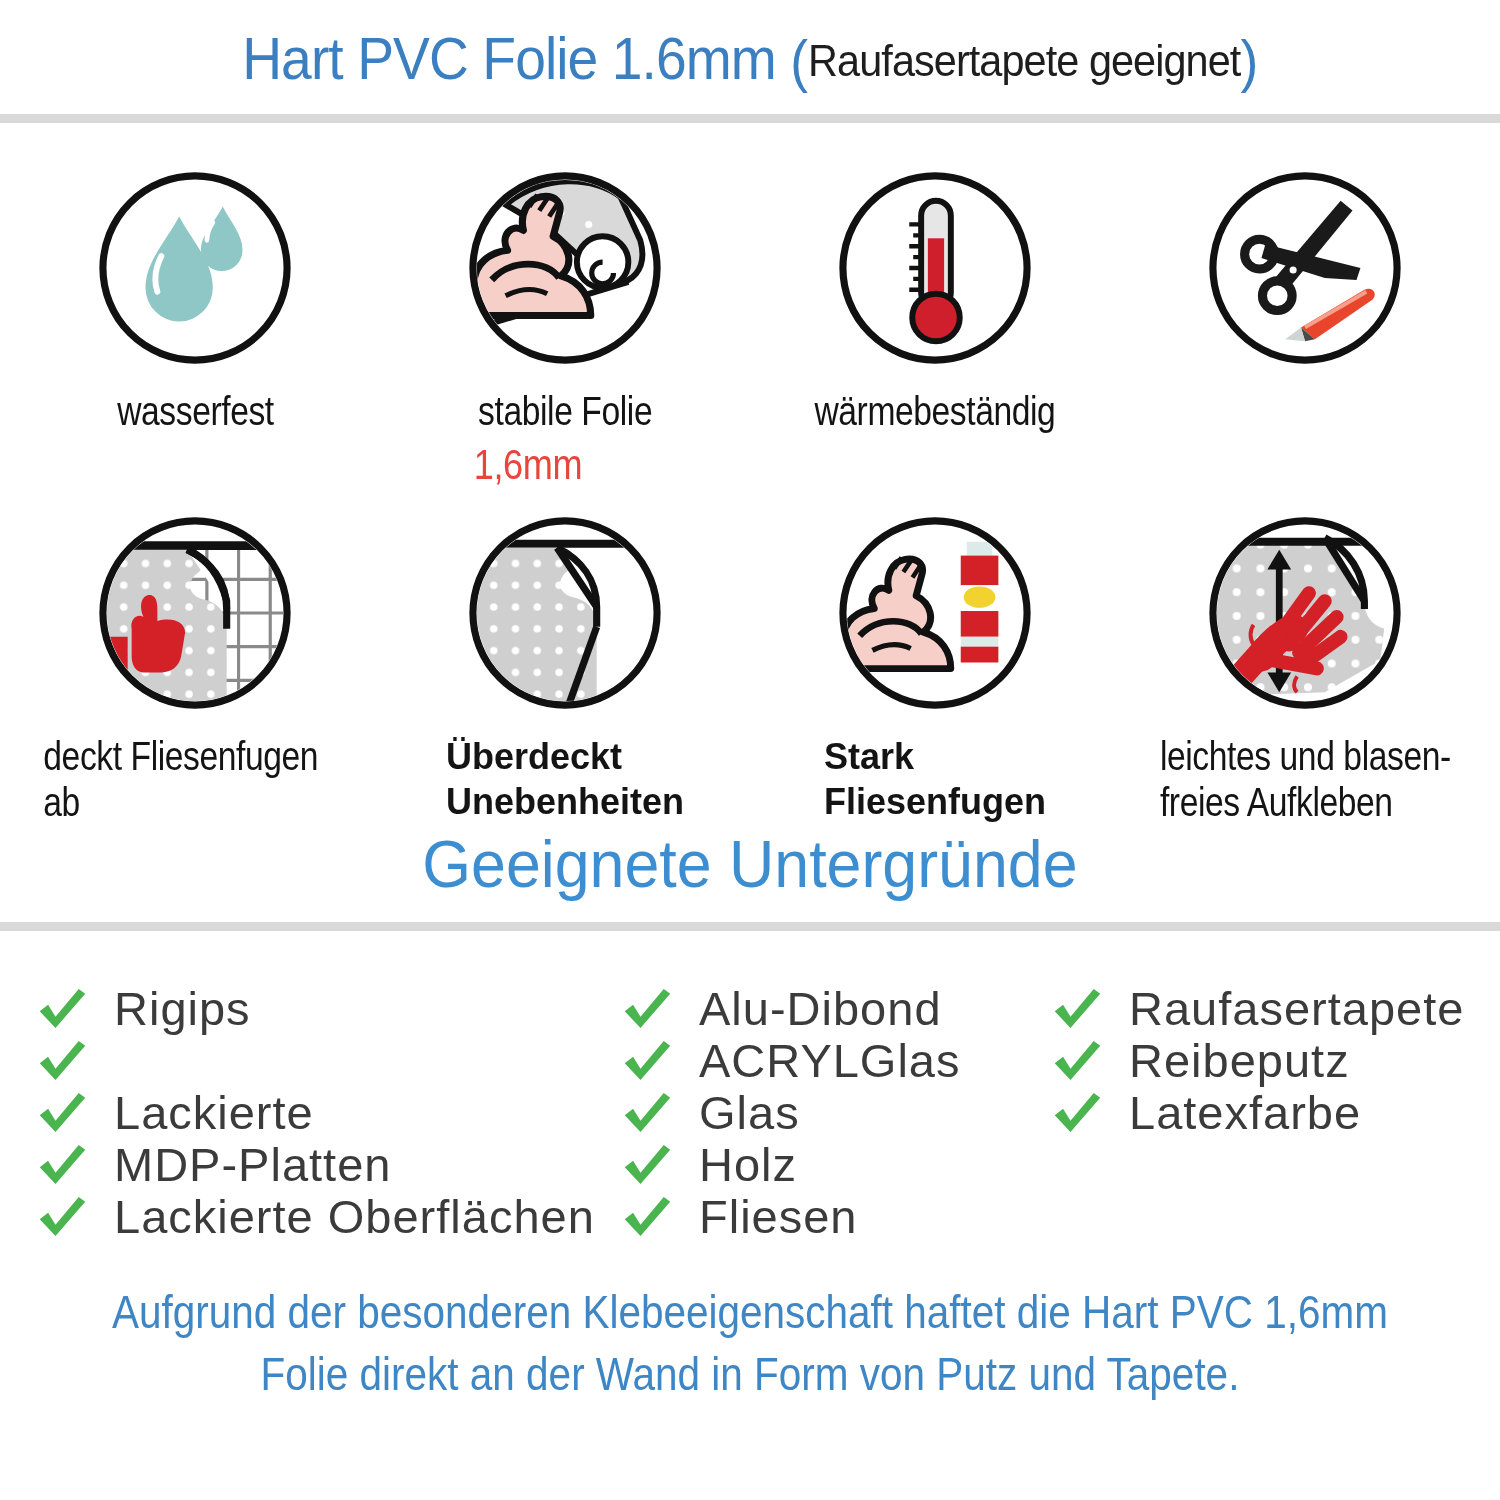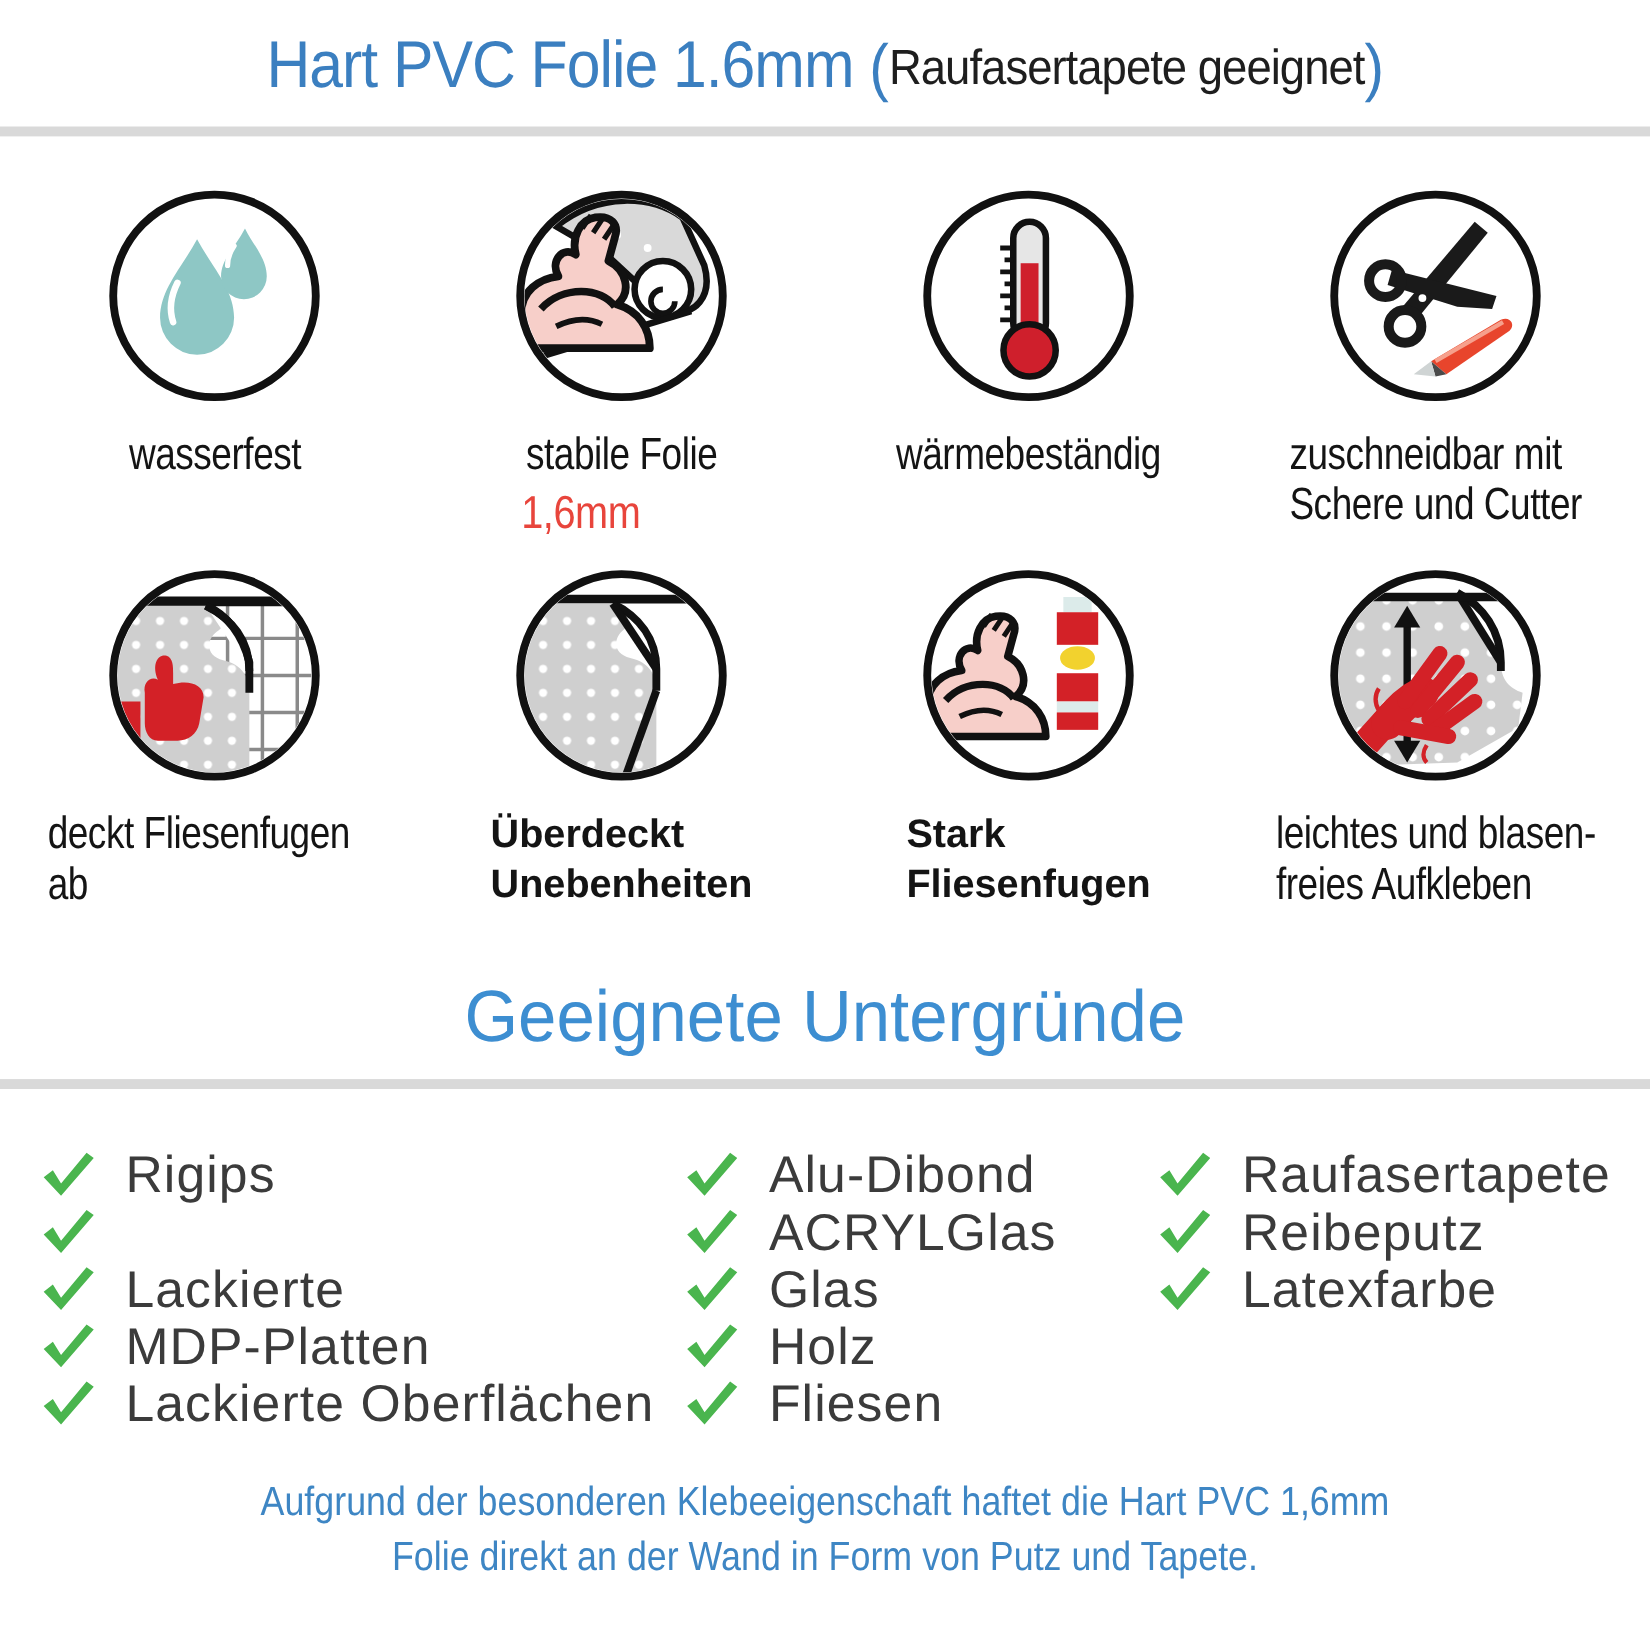--- a/index.html
+++ b/index.html
@@ -17,31 +17,31 @@
   
   .features{width:1480px;margin:46px auto 0;display:grid;grid-template-columns:repeat(4,1fr);row-gap:26px;}
   .feature{display:flex;flex-direction:column;align-items:center;}
   .badge{width:198px;height:198px;}
   .caption{margin-top:22px;text-align:left;font-size:41px;line-height:1.12;color:#141414;letter-spacing:-.5px;}
   .caption .line{display:block;transform:scaleX(.82);}
   .caption.boldcap{font-size:36px;font-weight:700;letter-spacing:0;}
   .caption.boldcap .line{transform:none;line-height:1.25;}
   .sub-red{display:block;margin-top:6px;font-size:42px;color:#e8453c;transform:scaleX(.86);}
   
-  .section-title{margin-top:58px;text-align:center;font-size:66px;color:#3d8ed1;}
+  .section-title{text-align:center;font-size:66px;color:#3d8ed1;}
   .section-title span{display:inline-block;transform:scaleX(.95);}
   .surfaces{display:flex;align-items:flex-start;margin:52px 0 0 36px;}
   .col{display:flex;flex-direction:column;text-align:right;}
   .col1{width:585px;}
   .col2{width:430px;}
   .item{display:flex;align-items:center;height:52px;}
   .check{width:52px;height:45px;margin-right:26px;flex:none;}
   .label{font-size:47px;color:#3b3b3b;letter-spacing:1px;white-space:nowrap;}
   
-  .footer{margin-top:38px;text-align:center;font-size:37px;color:#3e86c4;line-height:1.35;}
+  .footer{margin-top:38px;text-align:center;font-size:46px;color:#3e86c4;line-height:1.35;}
   .footer .line{display:block;transform:scaleX(.88);}
 </style>
 </head>
 <body>
 
 <div class="title-wrap">
   <span class="title-line">
     <span class="title-main">Hart PVC Folie 1.6mm </span><span class="title-paren">(</span><span class="title-sub">Raufasertapete geeignet</span><span class="title-paren">)</span>
   </span>
 </div>
@@ -109,24 +109,20 @@
       <path d="M34 56 L68 16 L74 21 L42 60 Z" fill="#1a1a1a"></path>
       <path d="M30 38 L78 50 L76 56 L60 55 L28 45 Z" fill="#1a1a1a"></path>
       <circle cx="27" cy="43" r="7.5" fill="none" stroke="#1a1a1a" stroke-width="4.6"></circle>
       <circle cx="36" cy="64" r="7.5" fill="none" stroke="#1a1a1a" stroke-width="4.6"></circle>
       <circle cx="44" cy="51" r="1.8" fill="#fff"></circle>
       <path d="M48 80 L80 61 C84 59 87 63 84 66 L55 86 Z" fill="#e8452c"></path>
       <path d="M50 80 L81 62" stroke="#f6a08c" stroke-width="2"></path>
       <path d="M48 80 L55 86 L50 87 Z" fill="#4a4a4a"></path>
       <path d="M40 86 L48 80 L50 87 Z" fill="#cfd4d4"></path>
     </svg>
-    <div class="caption">
-      <span class="line">zuschneidbar mit</span>
-      <span class="line">Schere und Cutter</span>
-    </div>
   </div>
 
   <div class="feature">
     <svg class="badge" viewBox="0 0 100 100">
       <defs>
         <clipPath id="clip5">
             <circle cx="50" cy="50" r="44.5"></circle>
           </clipPath>
         <pattern id="dots5" width="11" height="11" patternUnits="userSpaceOnUse">
           <rect width="11" height="11" fill="#cfcfcf"></rect>

